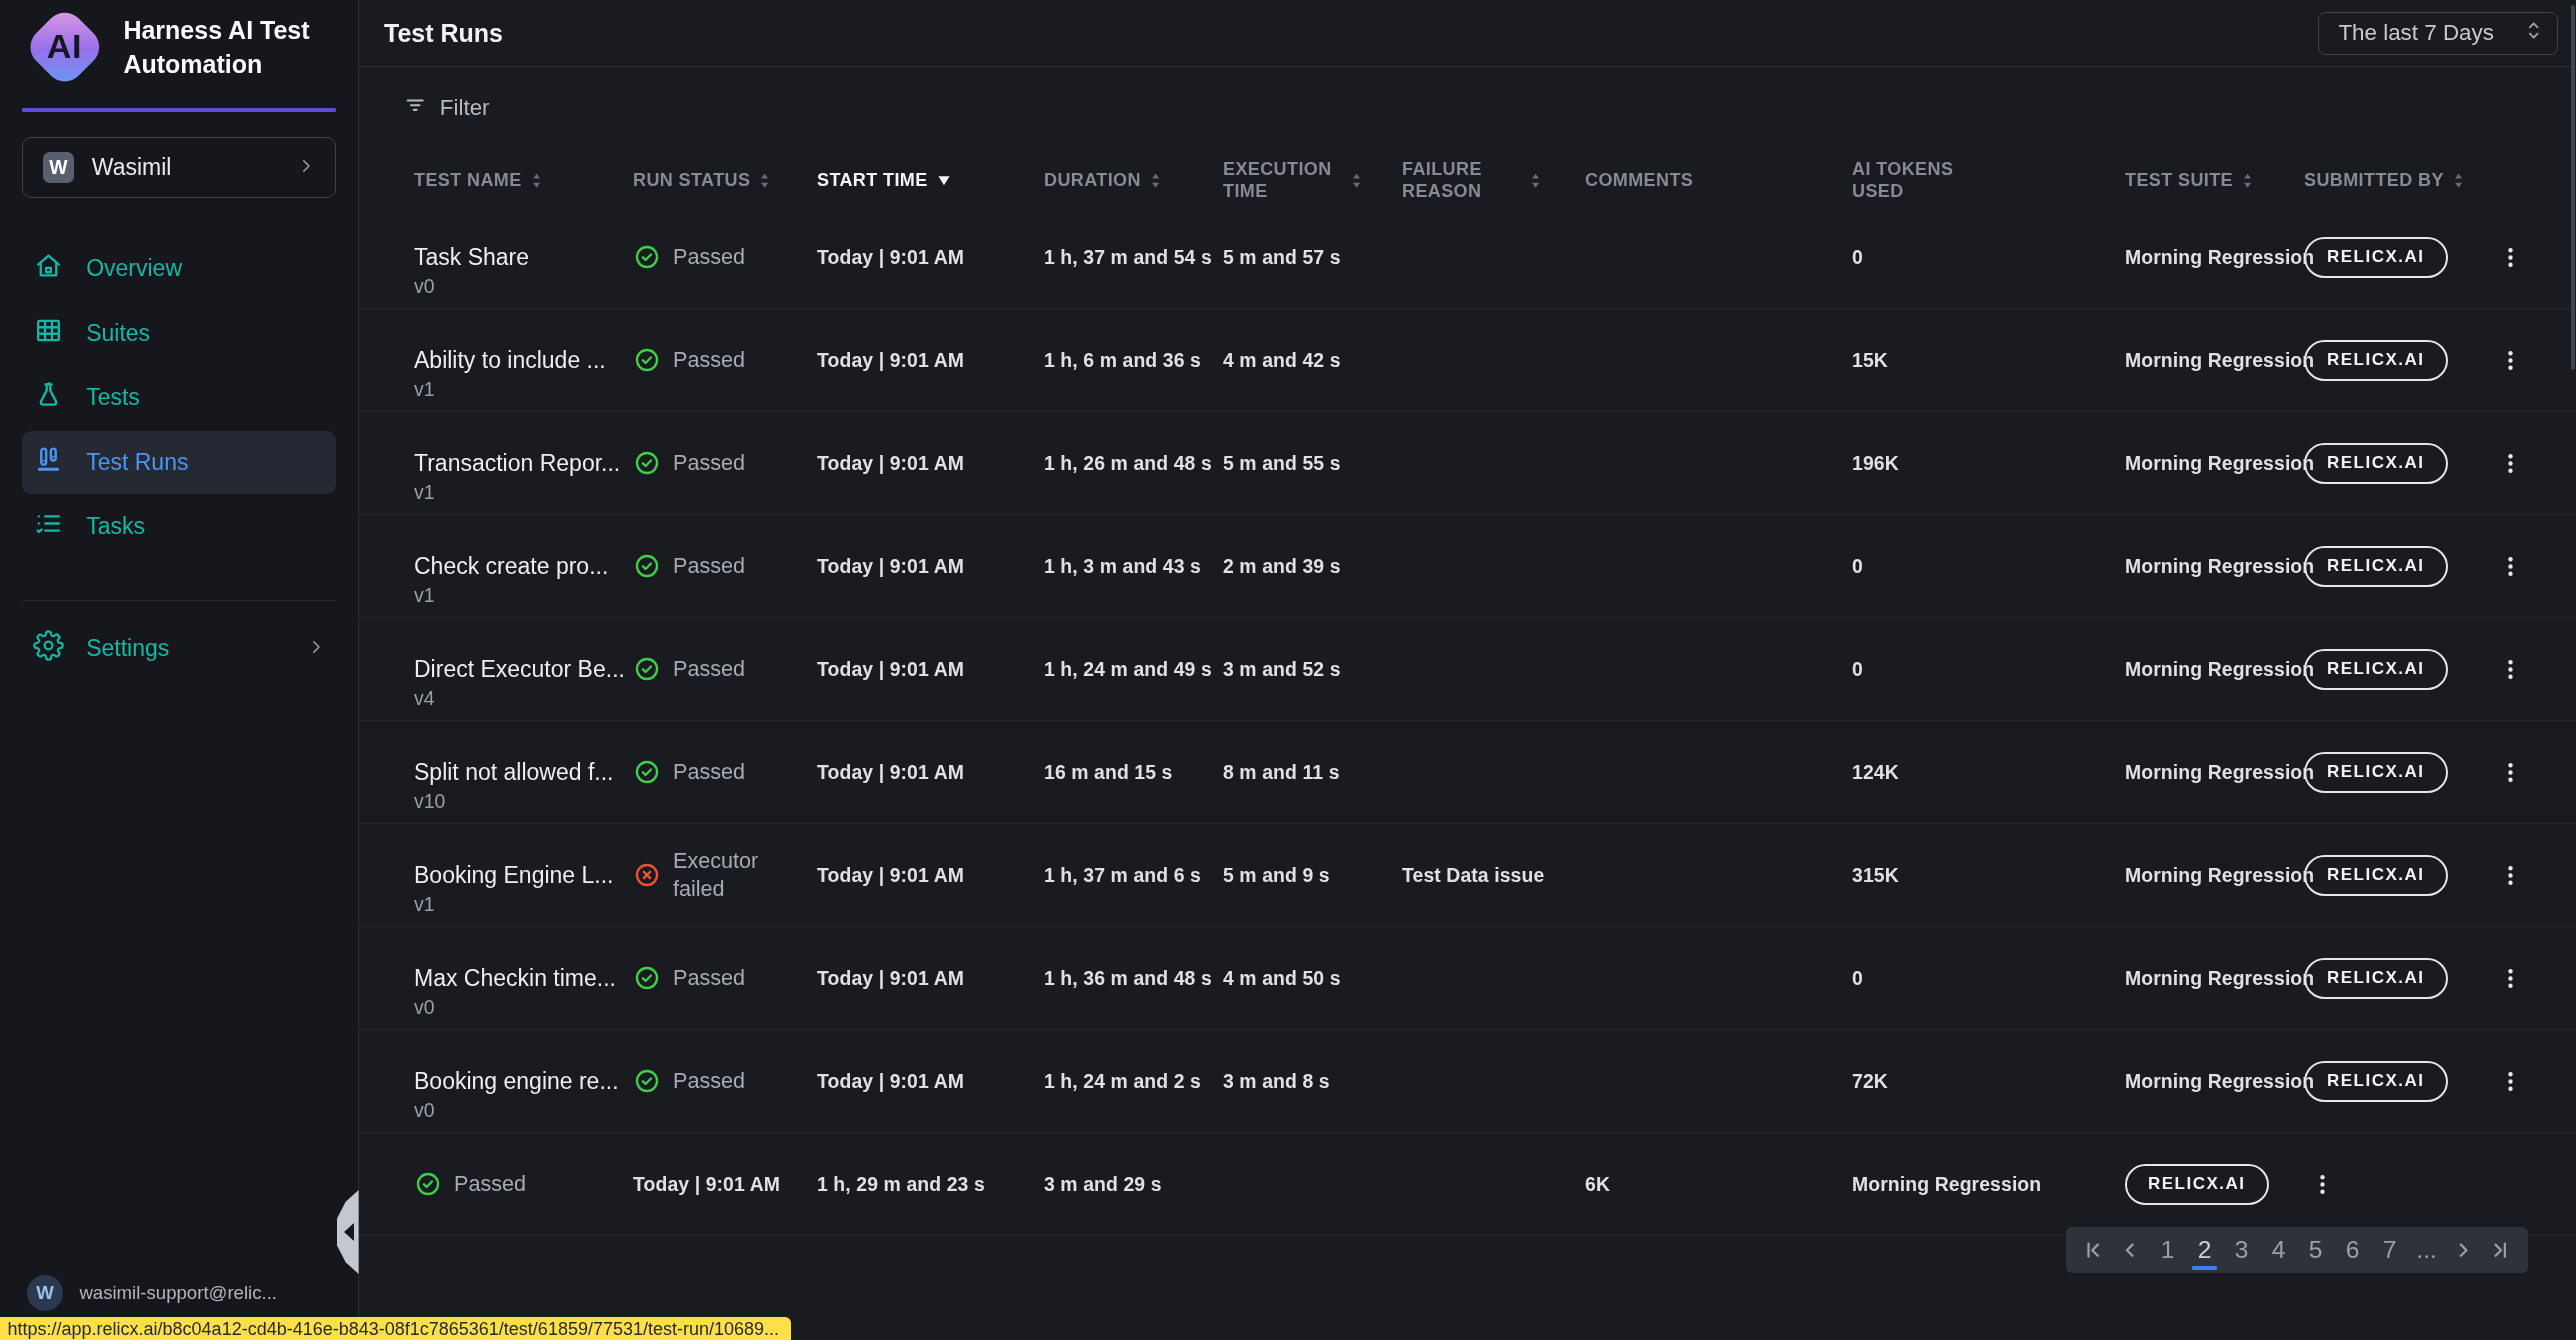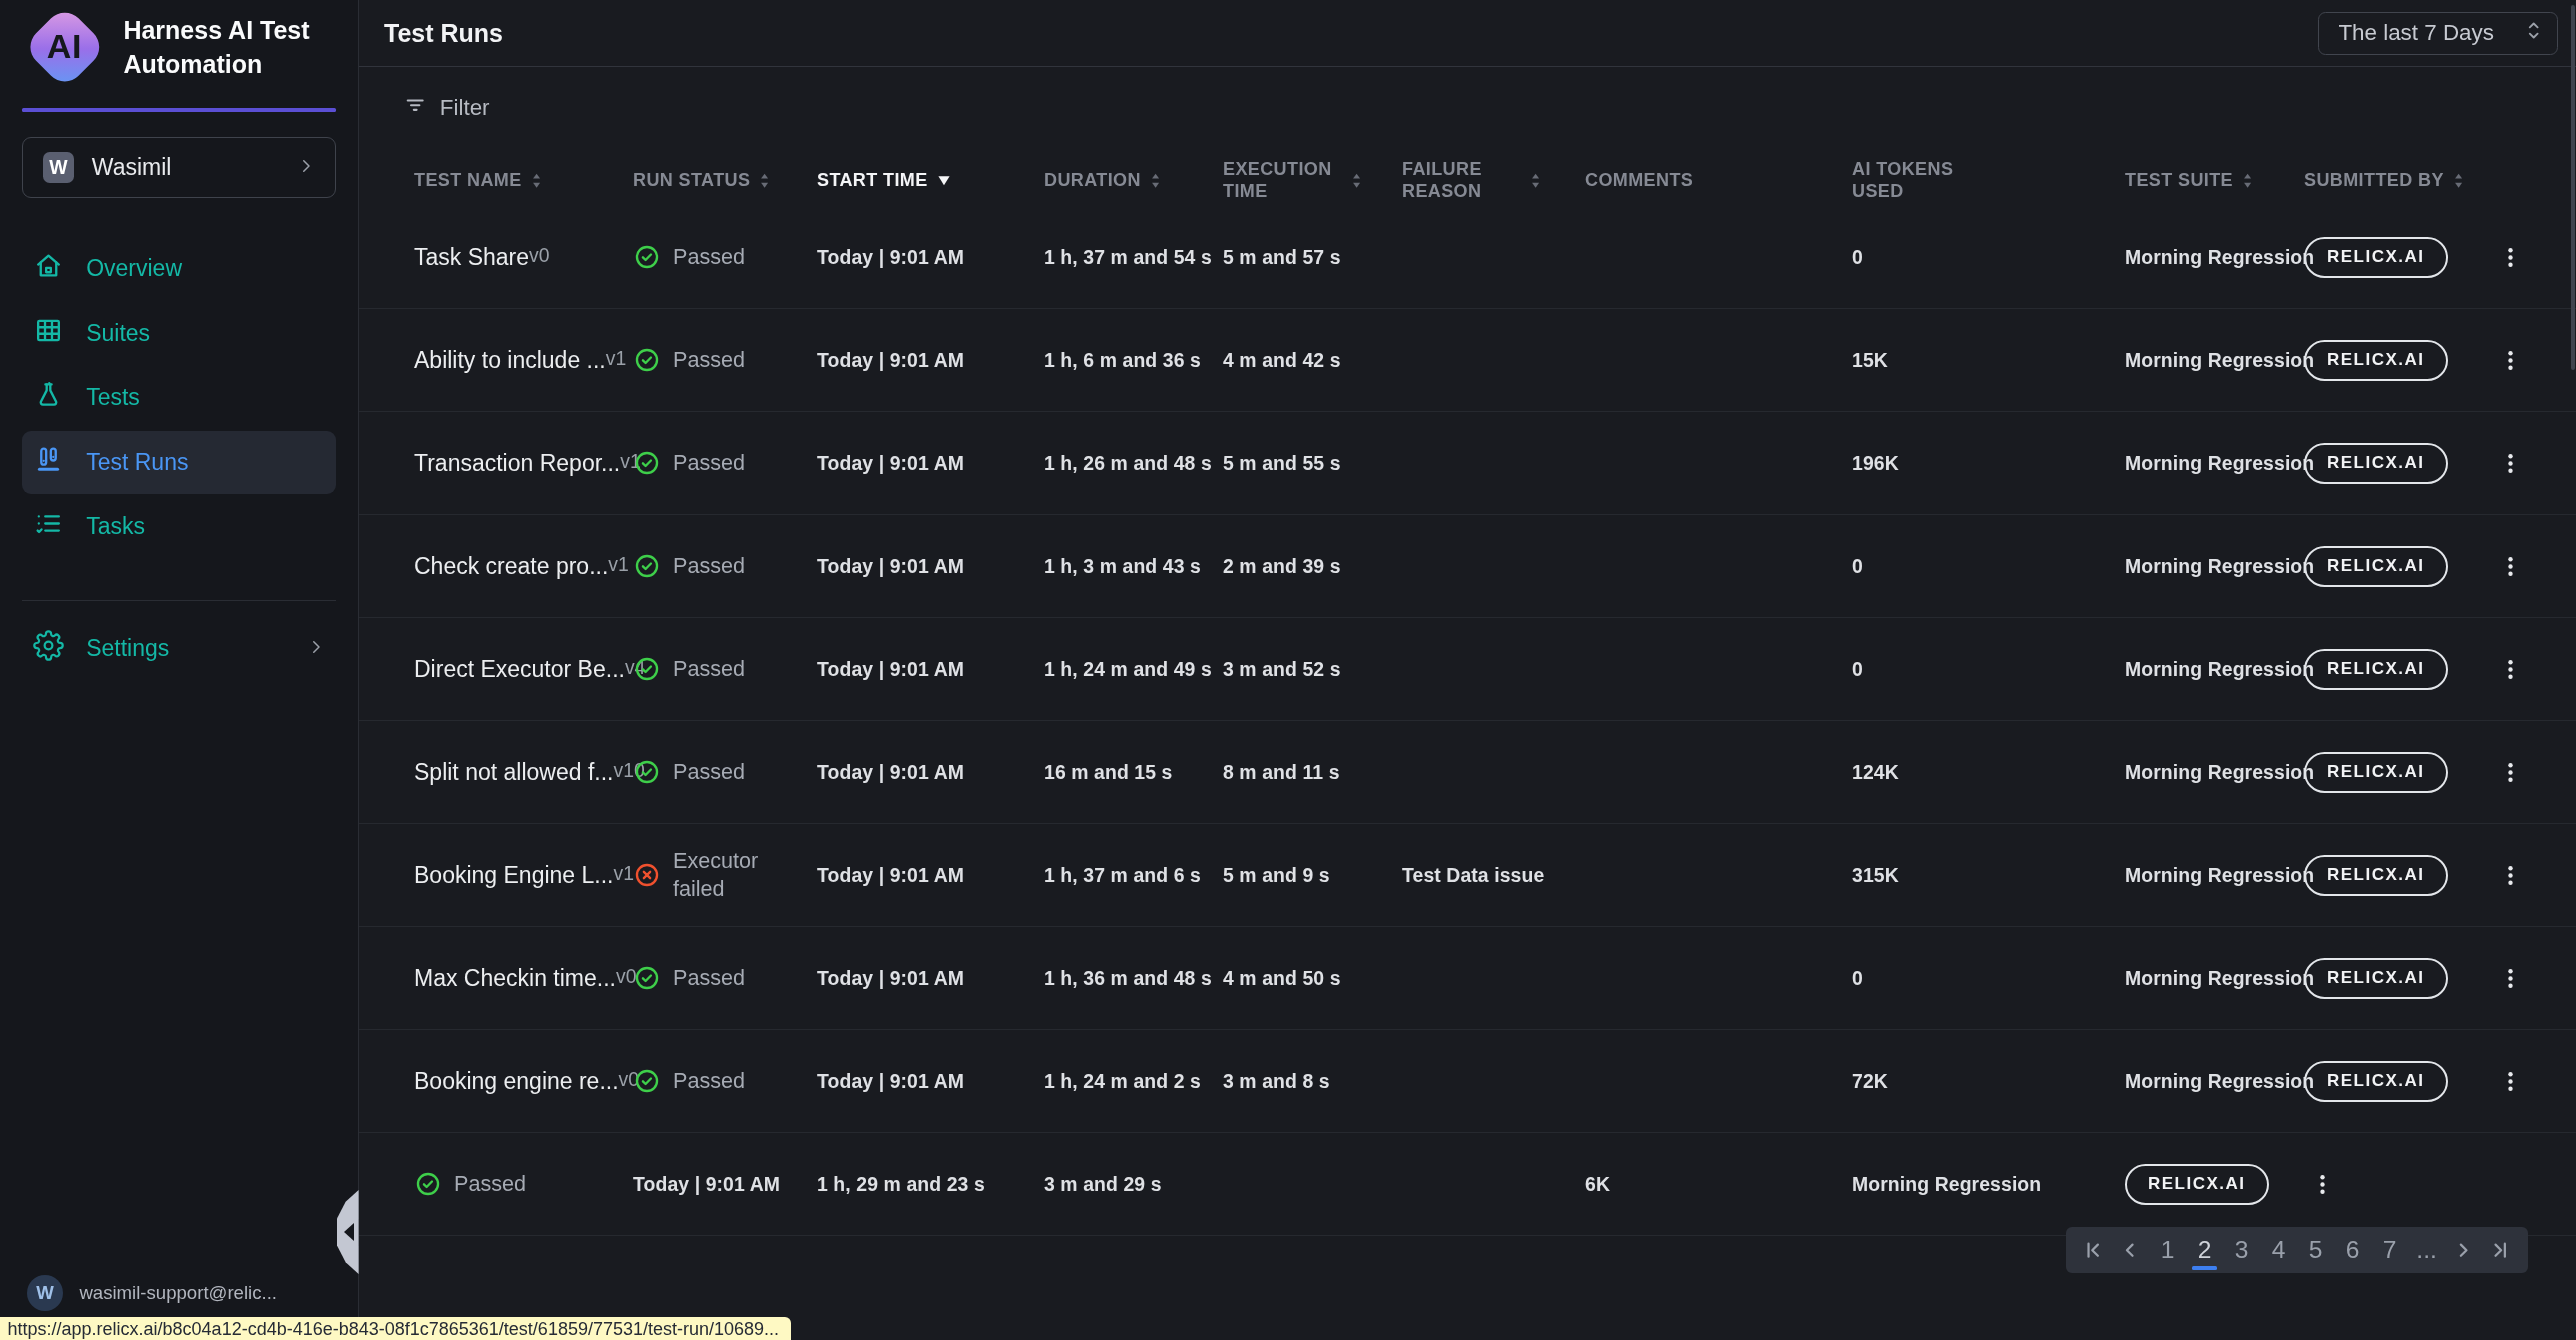--- a/index.html
+++ b/index.html
@@ -58,42 +58,42 @@
     grid-template-columns:219px 184px 227px 179px 179px 183px 267px 273px 179px 188px 67px;
     padding-left:55px; }
   .table-head { margin-top:28px; height:52px; align-items:center; }
   .th { display:flex; align-items:center; gap:9px; color:#868a94; font-size:18px; font-weight:bold;
     letter-spacing:0.4px; text-transform:uppercase; line-height:22.4px; cursor:pointer; }
   .th .lbl { max-width:149px; }
   .th.wrap2 .lbl { max-width:119px; }
   .th.sorted { color:#f4f5f7; }
   .row { height:103px; border-bottom:0.7px solid #26292f; }
   .cell { display:flex; align-items:center; height:100%; padding-right:15px; }
-  .name-cell { align-items:flex-start; justify-content:flex-start;
+  .name-cell { flex-direction:column; align-items:flex-start; justify-content:flex-start;
     padding-top:36px; cursor:pointer; }
   .t-name { font-size:23px; line-height:31px; color:#eceef0; white-space:nowrap; }
   .t-version { margin-top:1px; font-size:19.4px; line-height:25px; color:#9aa0a8; }
   .status-label { font-size:21.6px; color:#a6abb4; max-width:95px; line-height:28px; }
   .status-cell { gap:12px; }
   .val { font-size:19.4px; font-weight:bold; color:#dfe1e5; letter-spacing:0.1px; white-space:nowrap; }
   .badge { display:inline-flex; align-items:center; justify-content:center;
     border:2.2px solid #e3e6ea; border-radius:745px; padding:8.2px 21px;
     font-size:17px; font-weight:bold; letter-spacing:1.5px; color:#f2f3f5; white-space:nowrap; }
   .kebab { background:none; border:none; padding:6px; cursor:pointer; color:#e8eaed; display:flex; }
   
   .pagination { position:absolute; right:48px; top:1227px; height:46px; background:#2e323b;
     border-radius:6px; display:flex; align-items:center; padding:0 10.4px; gap:3px; }
   .pg-btn { min-width:34px; height:46px; display:flex; align-items:center; justify-content:center;
     background:none; border:none; color:#9aa0ab; font-size:24.6px; cursor:pointer; position:relative;
     font-family:"Liberation Sans", sans-serif; padding:0 4.5px; }
   .pg-btn.current { color:#ced2d9; }
   .pg-btn.current::after { content:""; position:absolute; left:4.5px; right:4.5px; bottom:3px; height:3.7px;
     background:#3d7ff0; border-radius:1.5px; }
   
-  .status-bar { position:absolute; left:0; bottom:0; height:24px; background:#fef9c3; color:#262b35;
+  .status-bar { position:absolute; left:0; bottom:0; height:24px; background:#fde047; color:#262b35;
     font-size:18px; display:flex; align-items:center; padding:0 12px 0 7.5px;
     border-radius:0 6px 0 0; white-space:nowrap; }
   .scroll-thumb { position:absolute; right:0.7px; top:4.5px; width:4.5px; height:365px;
     background:#40444e; border-radius:2.2px; }
 </style>
 </head>
 <body>
 
 <aside class="sidebar">
   <div class="logo-row">

